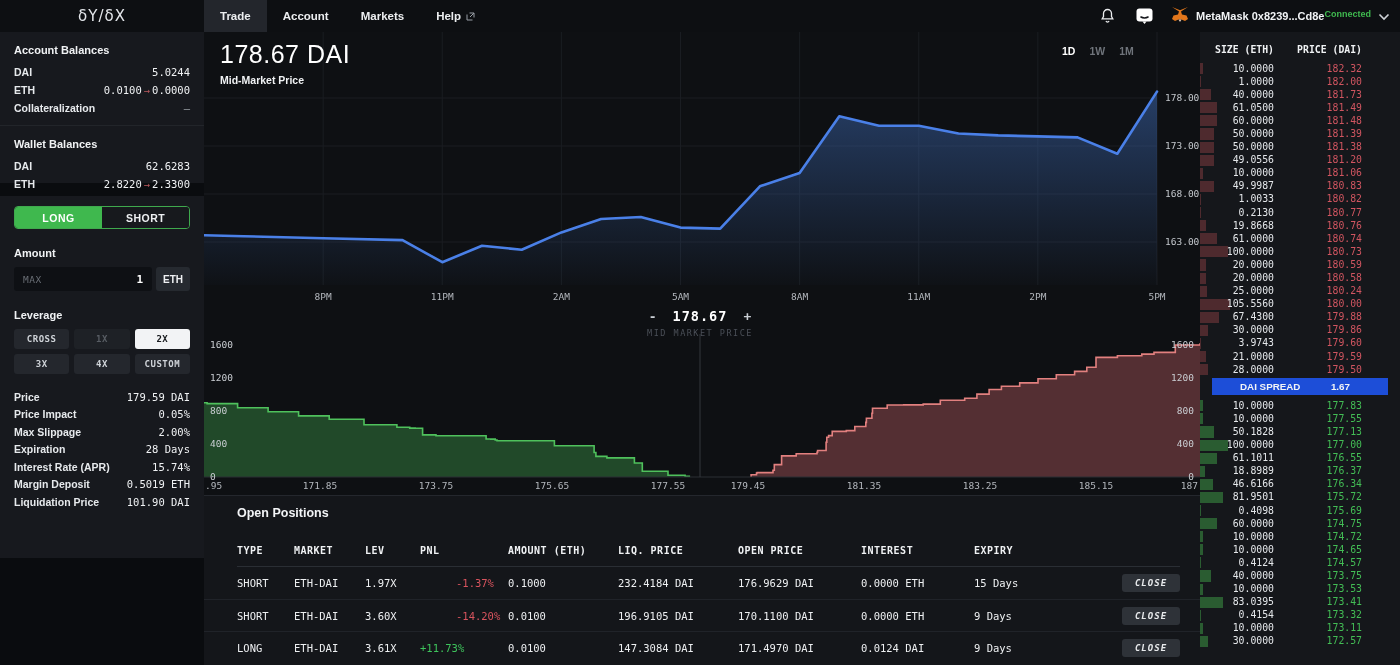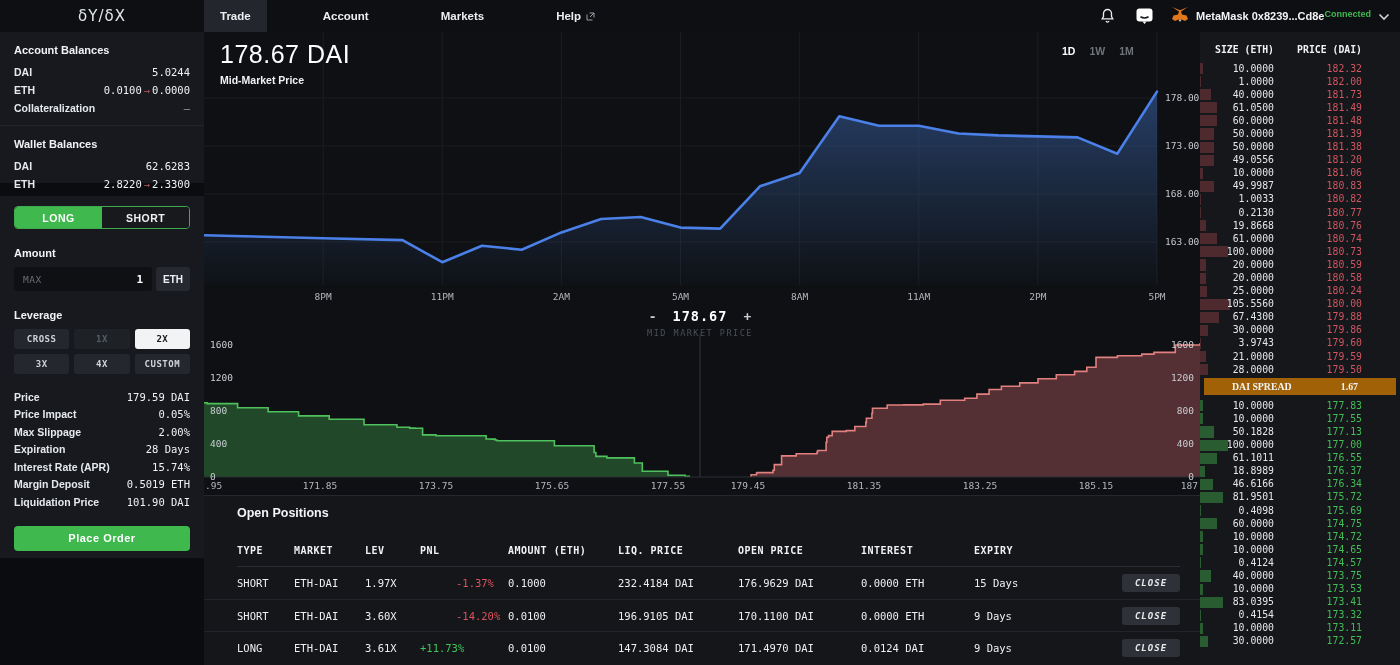--- a/index.html
+++ b/index.html
@@ -4,21 +4,21 @@
 <style>
   * { margin:0; padding:0; box-sizing:border-box; }
   html,body { width:1400px; height:665px; }
   body { position:relative; background:#0a0c0f; font-family:"Liberation Sans",sans-serif; color:#e8eaec; overflow:hidden; }
   .mono { font-family:"DejaVu Sans Mono",monospace;text-align:center; }
 
   
   .topbar { position:absolute; left:0; top:0; width:1400px; height:32px; background:#0d0f12; z-index:30; }
   .logo { position:absolute; left:0; top:0; width:204px; height:32px; display:flex; align-items:center; justify-content:center;
           font-family:"DejaVu Sans",sans-serif; font-size:15px; color:#e3e6ea; letter-spacing:1px; }
-  .nav-tabs { position:absolute; left:204px; top:0; height:32px; display:flex;gap:40px; }
+  .nav-tabs { position:absolute; left:204px; top:0; height:32px; display:flex; }
   .nav-tab { height:32px; padding:0 16px; display:flex; align-items:center; gap:5px; font-size:11.5px; font-weight:600; color:#eceef0; cursor:pointer; }
   .nav-tab.active { background:#23262c; }
   .ext-icon svg { display:block; }
   .top-right { position:absolute; right:10px; top:0; height:32px; display:flex; align-items:center; gap:17px; }
   .icon-btn { width:20px; height:20px; display:flex; align-items:center; justify-content:center; cursor:pointer; }
   .wallet { display:flex; align-items:center; gap:7px; cursor:pointer; }
   .wallet-text { display:flex; flex-direction:row; line-height:1.1; }
   .wallet-name { font-size:11px; font-weight:700; color:#f2f4f6; }
   .wallet-status { font-size:9px; font-weight:700; color:#3fb94f; }
 
@@ -94,22 +94,22 @@
   .ob-head .h-price { position:absolute; right:38px; }
   .ob-rows { margin-top:4px; }
   .ob-row { position:relative; height:13.1px; font-family:"DejaVu Sans Mono",monospace; font-size:9.8px; cursor:pointer; }
   .ob-row .bar { position:absolute; left:0; top:1px; bottom:1px; }
   .ob-row .size { position:absolute; right:126px; top:0.5px; color:#e4e7ea; }
   .ob-row .price { position:absolute; right:38px; top:0.5px; }
   .ob-row .price.ask { color:#d05560; }
   .ob-row .price.bid { color:#43bd55; }
   .bar.ask { background:#4e2a2e; }
   .bar.bid { background:#2a5c31; }
-  .spread-row { position:relative; height:17px; margin:2px 4px; background:#a16207; display:flex; align-items:center;
-                font-family:Liberation Serif, serif; font-size:9.8px; font-weight:700; color:#f2f4f6; }
+  .spread-row { position:relative; height:17px; margin:2px 12px; background:#1d4ed8; display:flex; align-items:center;
+                font-family:Liberation Sans, sans-serif; font-size:9.8px; font-weight:700; color:#f2f4f6; }
   .spread-label { position:absolute; left:28px; }
   .spread-value { position:absolute; right:38px; }
 </style>
 </head>
 <body>
 
 <div class="main-bg"></div>
 <svg class="price-chart-svg" width="996" height="278">
     <defs>
       <linearGradient id="bluegrad" x1="0" y1="0" x2="0" y2="1">
@@ -322,21 +322,20 @@
       </div>
       <div class="stat-row">
         <span class="stat-label">Margin Deposit</span>
         <span class="stat-value mono">0.5019 ETH</span>
       </div>
       <div class="stat-row">
         <span class="stat-label">Liquidation Price</span>
         <span class="stat-value mono">101.90 DAI</span>
       </div>
     </div>
-  <div class="place-order">Place Order</div>
 </div>
 
 <div class="positions">
   <div class="pos-title">Open Positions</div>
   <div class="pos-head pos-grid" id="pos-head">
       <span>TYPE</span>
       <span>MARKET</span>
       <span>LEV</span>
       <span>PNL</span>
       <span>AMOUNT (ETH)</span>

